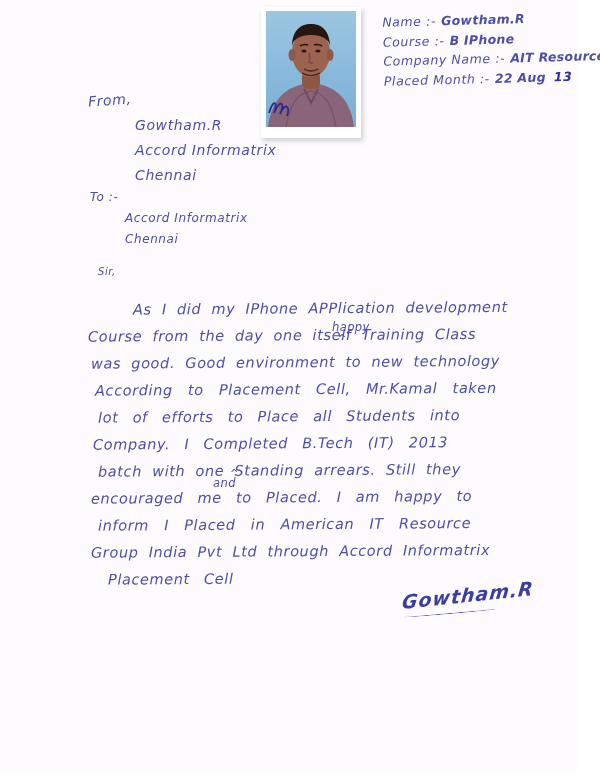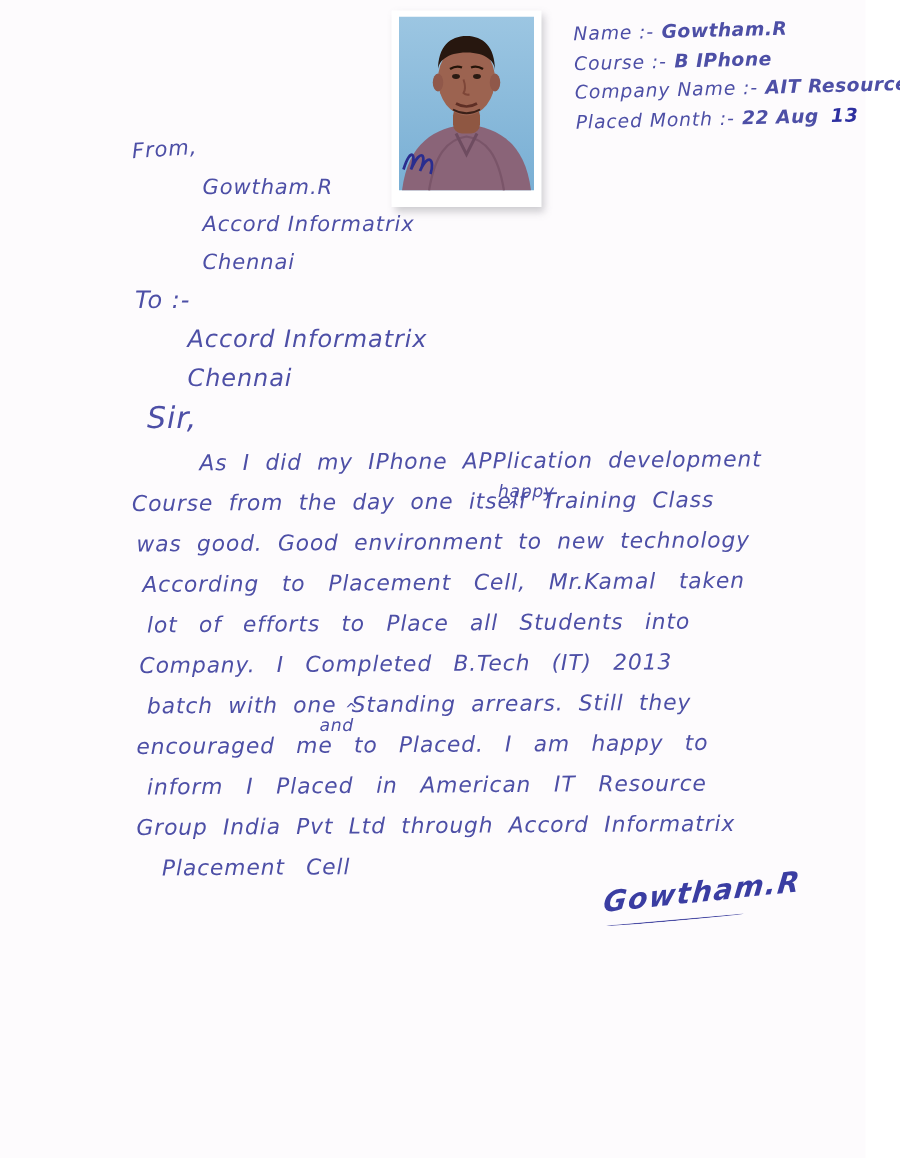--- a/index.html
+++ b/index.html
@@ -38,24 +38,24 @@
     width: 100px; height: 131px;
     background: #ffffff;
     padding: 4px 5px 11px 5px;
     box-shadow: 2px 3px 5px rgba(120,120,130,0.35);
   }
   .photo-frame svg { display: block; width: 90px; height: 116px; }
   
   .from-block { position: absolute; left: 88px; top: 92px; font-size: 14px; }
   .from-block .heading { transform: rotate(-4deg); display: inline-block; }
   .from-block .ind { margin-left: 47px; margin-top: 9px; }
-  .to-block { position: absolute; left: 90px; top: 190px; font-size: 16px; }
+  .to-block { position: absolute; left: 90px; top: 190px; font-size: 12px; }
   .to-block .ind { margin-left: 35px; margin-top: 7px; }
   
-  .salutation { position: absolute; left: 98px; top: 266px; font-size: 20px; font-style: italic; }
+  .salutation { position: absolute; left: 98px; top: 266px; font-size: 10px; font-style: italic; }
   .letter-body {
     position: absolute; left: 88px; top: 284px; width: 480px;
     font-size: 14.5px; line-height: 27px;
     word-spacing: 5px;
     white-space: nowrap;
     margin-top: 11px;
   }
   .letter-line { transform: rotate(-0.4deg); }
   .letter-line:nth-child(1)  { margin-left: 45px; }
   .letter-line:nth-child(3)  { margin-left: 3px; }

